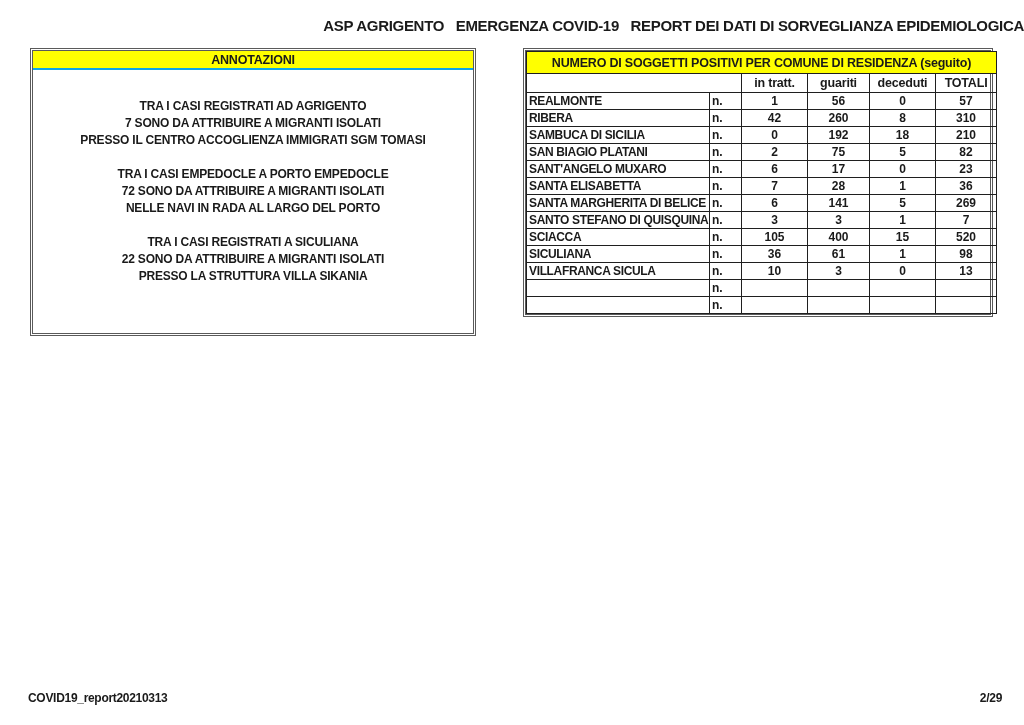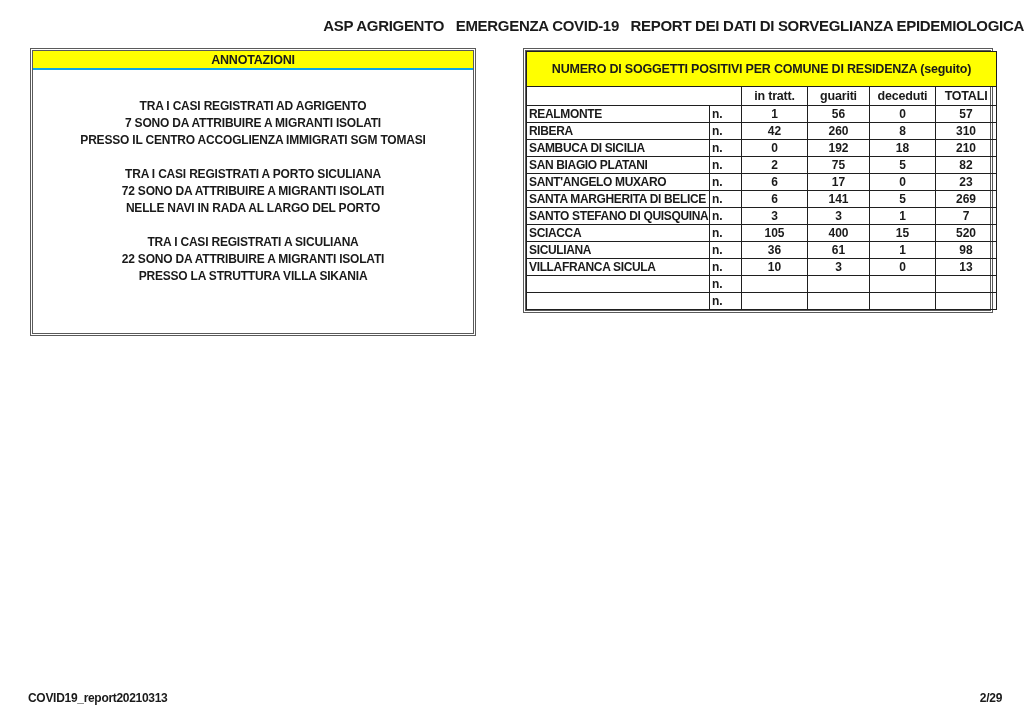--- a/index.html
+++ b/index.html
@@ -50,21 +50,21 @@
     border-collapse: collapse;
     table-layout: fixed;
   }
   table.comuni th, table.comuni td {
     border: 1px solid #1f1f1f;
     font-weight: bold;
     overflow: hidden; white-space: nowrap;
   }
   th.ttl {
     background: var(--hl, #FFFF00);
-    height: 35px;
+    height: 22px;
     font-size: 12.5px; letter-spacing: -0.2px;
     text-align: center;
   }
   tr.colhead th { height: 19px; font-size: 12.5px; letter-spacing: -0.2px; }
   tr.colhead th.blank { background: #ffffff; }
   table.comuni td { height: 17px; font-size: 12px; }
   table.comuni td.name { text-align: left; padding-left: 2px; letter-spacing: -0.35px; }
   table.comuni td.unit { text-align: left; padding-left: 2px; }
   table.comuni td.num  { text-align: center; }
   
@@ -84,21 +84,21 @@
 
 <div class="ann-box">
   <div class="ann-header">ANNOTAZIONI</div>
   <div class="ann-body">
       <div class="para">
         <div class="line">TRA I CASI REGISTRATI AD AGRIGENTO</div>
         <div class="line">7 SONO DA ATTRIBUIRE A MIGRANTI ISOLATI</div>
         <div class="line">PRESSO IL CENTRO ACCOGLIENZA IMMIGRATI SGM TOMASI</div>
       </div>
       <div class="para">
-        <div class="line">TRA I CASI REGISTRATI A PORTO SICULIANA</div>
+        <div class="line">TRA I CASI EMPEDOCLE A PORTO EMPEDOCLE</div>
         <div class="line">72 SONO DA ATTRIBUIRE A MIGRANTI ISOLATI</div>
         <div class="line">NELLE NAVI IN RADA AL LARGO DEL PORTO</div>
       </div>
       <div class="para">
         <div class="line">TRA I CASI REGISTRATI A SICULIANA</div>
         <div class="line">22 SONO DA ATTRIBUIRE A MIGRANTI ISOLATI</div>
         <div class="line">PRESSO LA STRUTTURA VILLA SIKANIA</div>
       </div>
     </div>
 </div>
@@ -160,20 +160,28 @@
         </tr>
         <tr>
           <td class="name">SANT'ANGELO MUXARO</td>
           <td class="unit">n.</td>
           <td class="num">6</td>
           <td class="num">17</td>
           <td class="num">0</td>
           <td class="num">23</td>
         </tr>
         <tr>
+          <td class="name">SANTA ELISABETTA</td>
+          <td class="unit">n.</td>
+          <td class="num">7</td>
+          <td class="num">28</td>
+          <td class="num">1</td>
+          <td class="num">36</td>
+        </tr>
+        <tr>
           <td class="name">SANTA MARGHERITA DI BELICE</td>
           <td class="unit">n.</td>
           <td class="num">6</td>
           <td class="num">141</td>
           <td class="num">5</td>
           <td class="num">269</td>
         </tr>
         <tr>
           <td class="name">SANTO STEFANO DI QUISQUINA</td>
           <td class="unit">n.</td>

